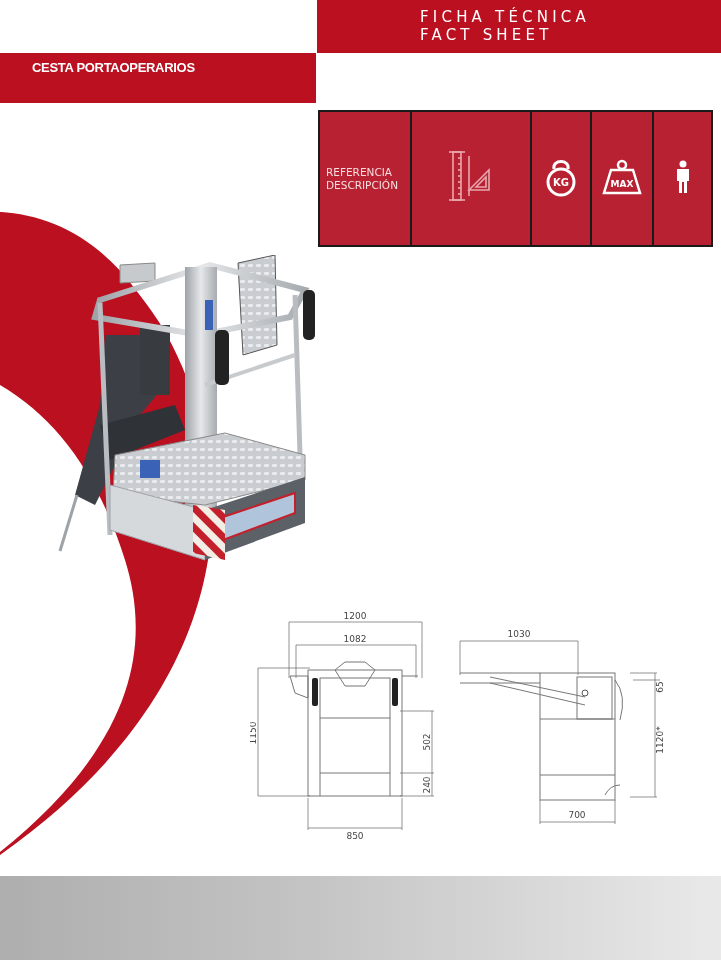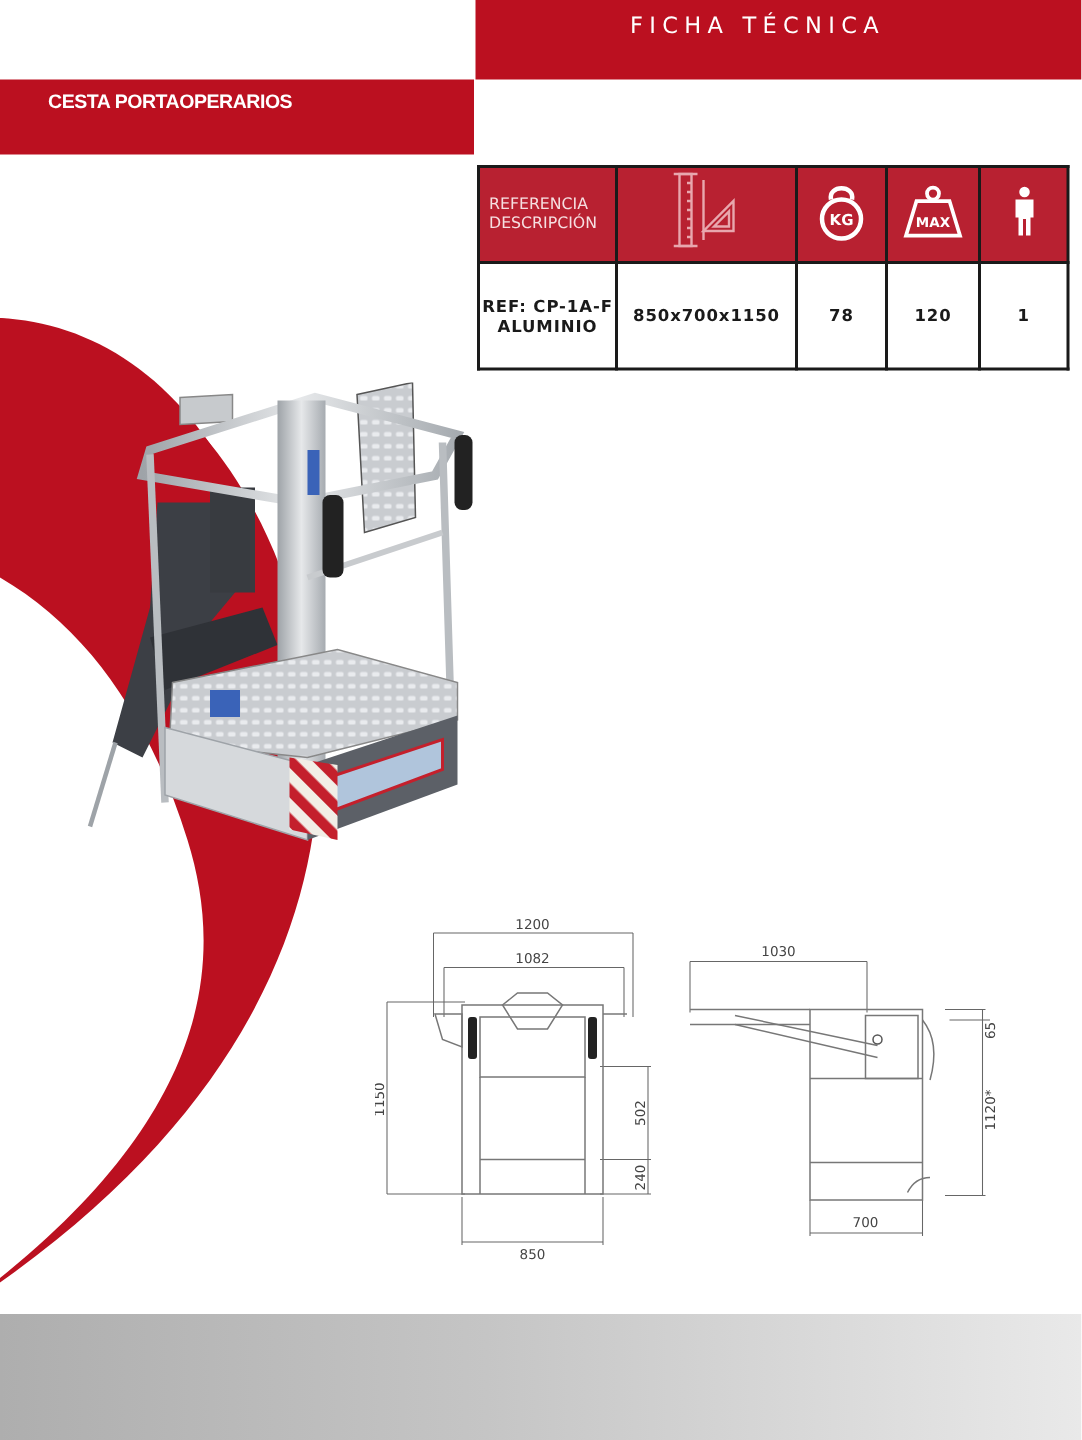--- a/index.html
+++ b/index.html
@@ -44,20 +44,21 @@
 </head>
 <body>
 
 <svg class="swoosh" viewBox="0 0 721 960">
   <path d="M0,212 C90,225 170,300 200,420 C230,520 220,700 0,855 L0,852 C140,740 150,640 125,560 C100,480 60,420 0,385 Z" fill="#bb1020"></path>
   <path d="M0,212 C60,215 120,250 160,330 L0,330 Z" fill="#bb1020"></path>
 </svg>
 
 <div class="top-band">
   <div>FICHA TÉCNICA</div>
+  <div>FACT SHEET</div>
 </div>
 
 <div class="title-band">
   <div>CESTA PORTAOPERARIOS</div>
 </div>
 
 <table class="spec-table">
   <colgroup>
     <col style="width:92px">
       <col style="width:120px">
@@ -103,30 +104,20 @@
         <polygon points="9,11 31,11 38,34 2,34" fill="none" stroke="#fff" stroke-width="2.5"></polygon>
         <text x="20" y="28" text-anchor="middle" font-family="DejaVu Sans, sans-serif" font-weight="bold" font-size="9" fill="#fff">MAX</text>
       </svg>
     </td>
     <td>
       <svg width="16" height="34" viewBox="0 0 16 34">
         <circle cx="8" cy="4" r="3.5" fill="#fff"></circle>
         <path d="M2,9 H14 V21 H12 V33 H9 V22 H7 V33 H4 V21 H2 Z" fill="#fff"></path>
       </svg>
     </td>
-  </tr>
-  <tr class="row">
-    <td>
-      <div class="ref-text">REF: CP-1A-F</div>
-      <div class="ref-text">ALUMINIO</div>
-    </td>
-    <td>850x700x1150</td>
-    <td>78</td>
-    <td>120</td>
-    <td>1</td>
   </tr>
 </tbody>
   </table>
 
 <svg class="product-photo" viewBox="0 0 270 312">
   <defs>
     <linearGradient id="alu" x1="0" x2="1">
         <stop offset="0" stop-color="#9ea3a8"></stop>
         <stop offset="0.5" stop-color="#e6e8ea"></stop>
         <stop offset="1" stop-color="#a6abb0"></stop>

